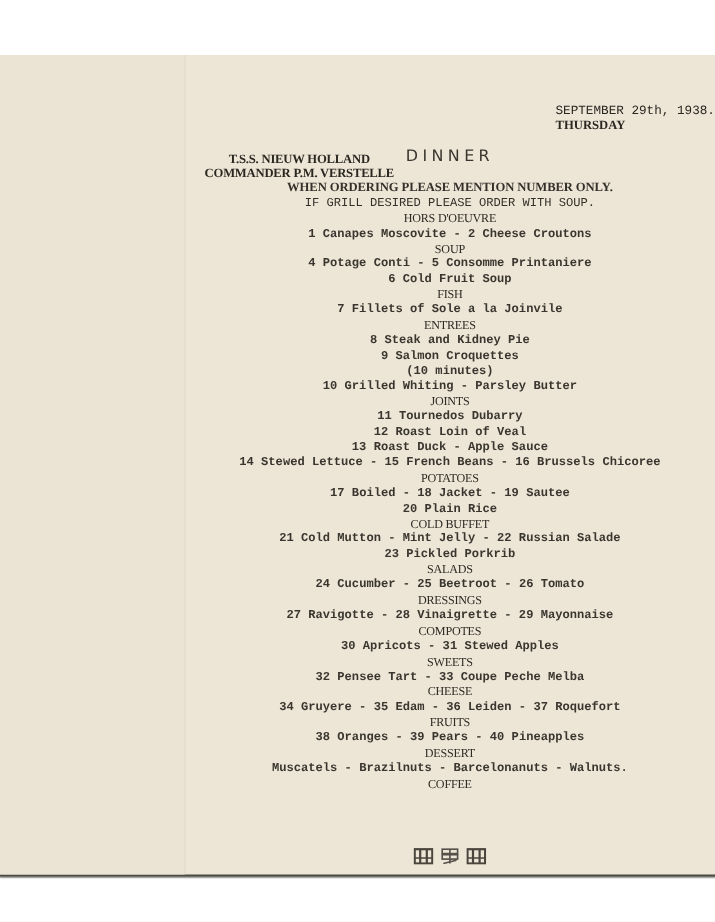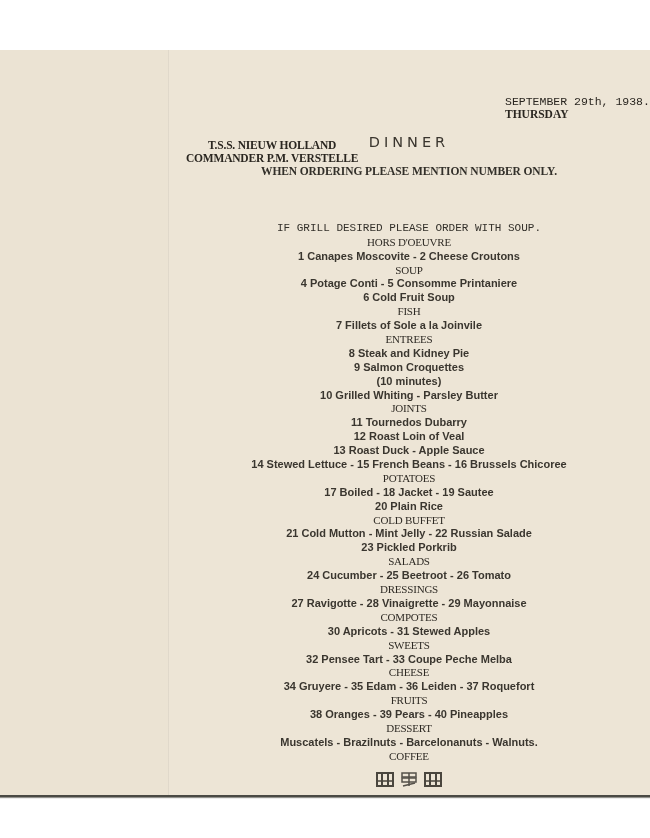--- a/index.html
+++ b/index.html
@@ -47,27 +47,27 @@
     }
     .line {
       height:13.9px; line-height:13.9px; white-space:nowrap;
       color:#33302a;
       text-align:center;
     }
     .line.notice {
       font-family:"Liberation Serif", serif; font-size:11.5px; font-weight:bold; letter-spacing:-0.1px;
     }
     .line.instr {
-      font-family:"Liberation Mono", monospace; font-size:11px;margin-top:43px;
+      font-family:"Liberation Mono", monospace; font-size:11px;
     }
     .line.section {
       font-family:"Liberation Serif", serif; font-size:11px; color:#2e2a24; letter-spacing:-0.2px;
     }
     .line.item {
-      font-family:Liberation Sans, sans-serif; font-size:11px; font-weight:bold; color:#3a362f;
+      font-family:Liberation Mono, monospace; font-size:11px; font-weight:bold; color:#3a362f;
     }
     .logo {
       position:absolute; left:376px; top:723px; width:66px; height:16px;
       display:flex; justify-content:space-between; align-items:center;
     }
     .logo span { display:block; }
   </style>
 </head>
 <body>
 

